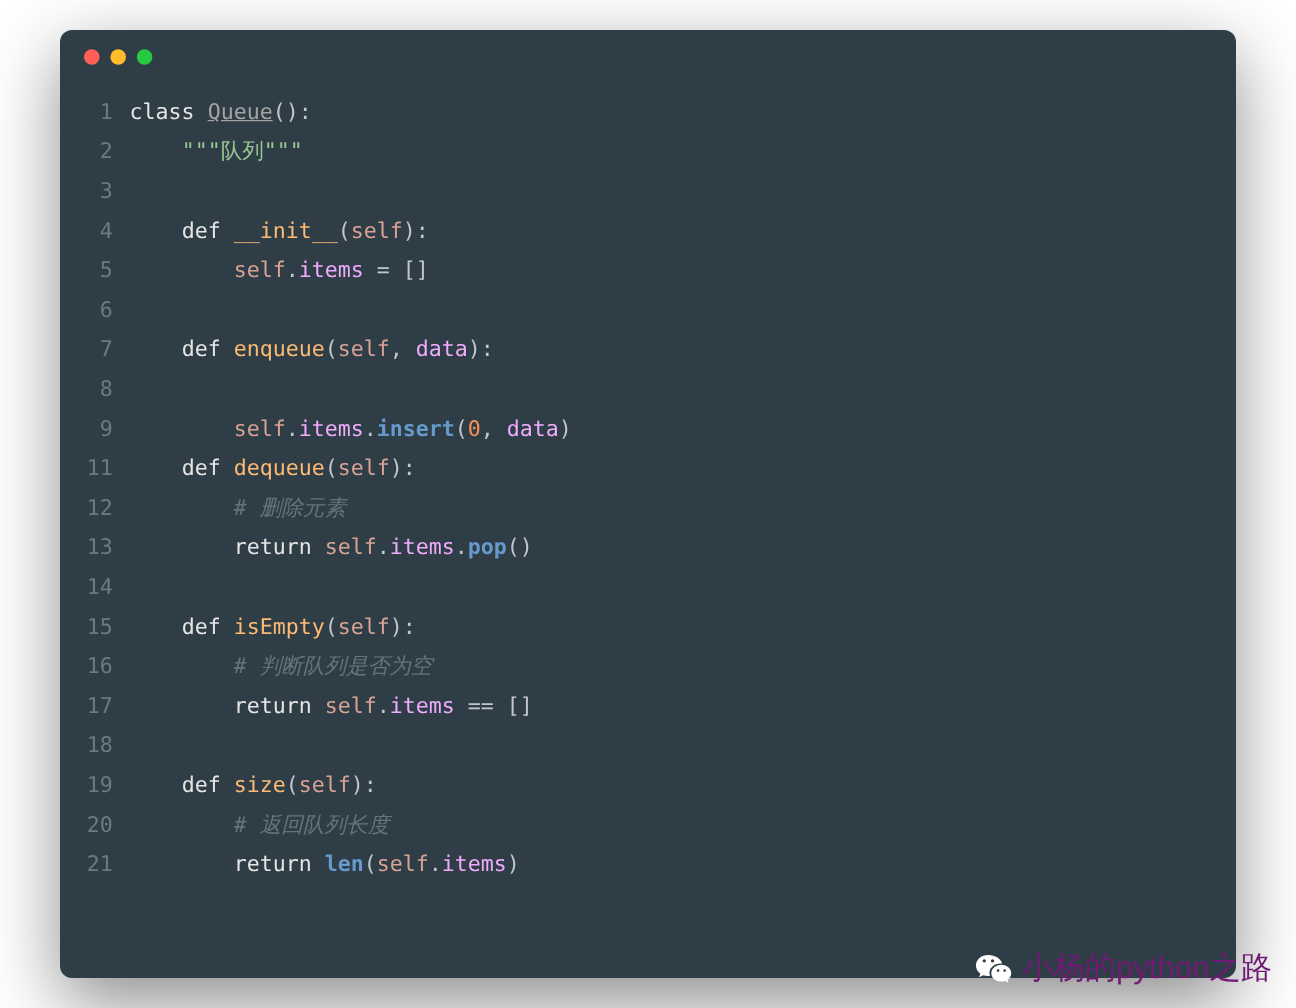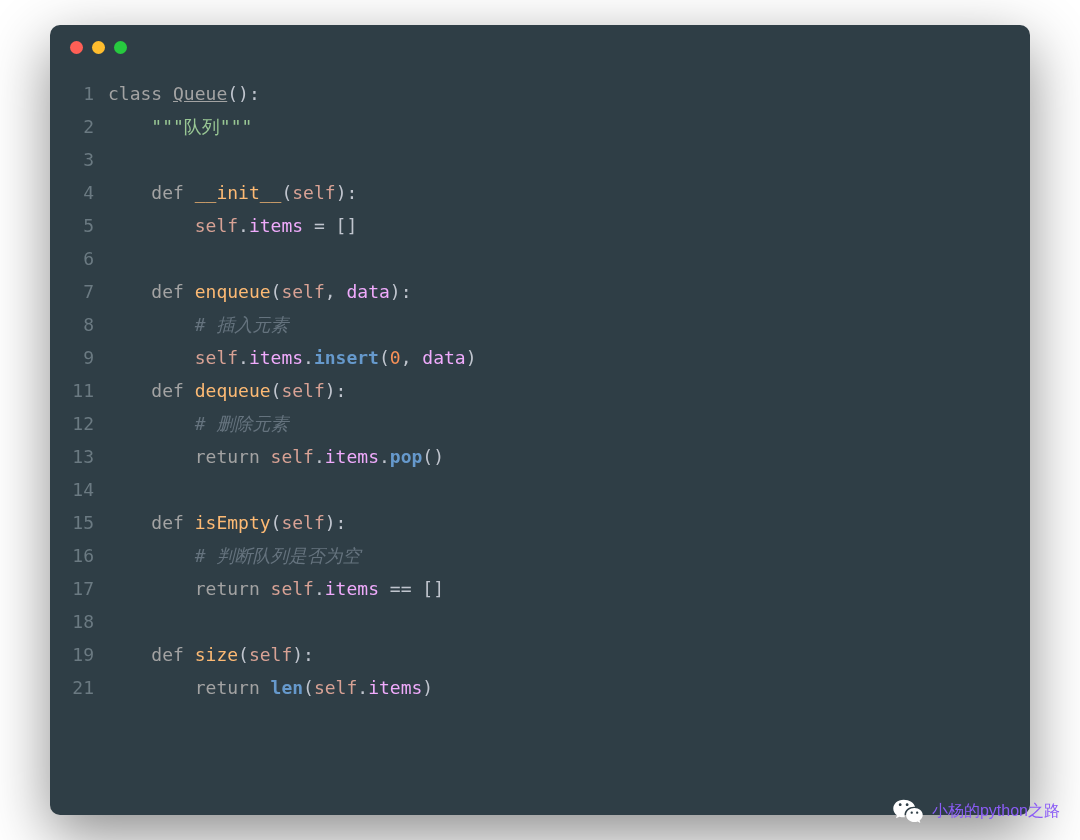--- a/index.html
+++ b/index.html
@@ -47,40 +47,40 @@
   }
   .lineno {
     width: 58px;
     text-align: right;
     padding-right: 14px;
     color: #6b7a82;
     user-select: none;
     flex-shrink: 0;
   }
   .code { color: #c0c5ce; }
-  .tok-kw  { color: #a3a3a3; }
+  .tok-kw  { color: #e5e5e5; }
   .tok-cls { color: #a3a3a3; text-decoration: underline; }
   .tok-fn  { color: #fdba74; }
   .tok-self{ color: #d8a295; }
   .tok-attr{ color: #f0abfc; }
   .tok-meth{ color: #6699cc; font-weight: bold; }
   .tok-num { color: #f99157; }
   .tok-str { color: #99c794; }
   .tok-cmt { color: #65737e; font-style: italic; }
   .tok-op  { color: #c0c5ce; }
   .watermark {
     position: absolute;
     right: 20px;
     bottom: 16px;
     display: flex;
     align-items: center;
     gap: 8px;
-    color: #8b5cf6;
+    color: #701a75;
     font-family: "PingFang SC", "Microsoft YaHei", sans-serif;
-    font-size: 16px;
+    font-size: 26px;
     text-align: right;
   }
   .wx-icon {
     width: 32px;
     height: 26px;
     position: relative;
   }
   .wx-icon svg { width: 32px; height: 26px; fill: #ffffff; }
 </style>
 </head>
@@ -93,31 +93,32 @@
     <div class="dot green"></div>
   </div>
   <div class="code-area" id="code-area">
       <div class="code-line"><span class="lineno">1</span><span class="code"><span class="tok-kw">class</span><span class="tok-op"> </span><span class="tok-cls">Queue</span><span class="tok-op">():</span></span></div>
       <div class="code-line"><span class="lineno">2</span><span class="code"><span class="tok-op">    </span><span class="tok-str">"""队列"""</span></span></div>
       <div class="code-line"><span class="lineno">3</span><span class="code"></span></div>
       <div class="code-line"><span class="lineno">4</span><span class="code"><span class="tok-op">    </span><span class="tok-kw">def</span><span class="tok-op"> </span><span class="tok-fn">__init__</span><span class="tok-op">(</span><span class="tok-self">self</span><span class="tok-op">):</span></span></div>
       <div class="code-line"><span class="lineno">5</span><span class="code"><span class="tok-op">        </span><span class="tok-self">self</span><span class="tok-op">.</span><span class="tok-attr">items</span><span class="tok-op"> = []</span></span></div>
       <div class="code-line"><span class="lineno">6</span><span class="code"></span></div>
       <div class="code-line"><span class="lineno">7</span><span class="code"><span class="tok-op">    </span><span class="tok-kw">def</span><span class="tok-op"> </span><span class="tok-fn">enqueue</span><span class="tok-op">(</span><span class="tok-self">self</span><span class="tok-op">, </span><span class="tok-attr">data</span><span class="tok-op">):</span></span></div>
-      <div class="code-line"><span class="lineno">8</span><span class="code"><span class="tok-op">        </span><span class="tok-cmt"># 插入元素</span></span></div>
+      <div class="code-line"><span class="lineno">8</span></div>
       <div class="code-line"><span class="lineno">9</span><span class="code"><span class="tok-op">        </span><span class="tok-self">self</span><span class="tok-op">.</span><span class="tok-attr">items</span><span class="tok-op">.</span><span class="tok-meth">insert</span><span class="tok-op">(</span><span class="tok-num">0</span><span class="tok-op">, </span><span class="tok-attr">data</span><span class="tok-op">)</span></span></div>
       <div class="code-line"><span class="lineno">11</span><span class="code"><span class="tok-op">    </span><span class="tok-kw">def</span><span class="tok-op"> </span><span class="tok-fn">dequeue</span><span class="tok-op">(</span><span class="tok-self">self</span><span class="tok-op">):</span></span></div>
       <div class="code-line"><span class="lineno">12</span><span class="code"><span class="tok-op">        </span><span class="tok-cmt"># 删除元素</span></span></div>
       <div class="code-line"><span class="lineno">13</span><span class="code"><span class="tok-op">        </span><span class="tok-kw">return</span><span class="tok-op"> </span><span class="tok-self">self</span><span class="tok-op">.</span><span class="tok-attr">items</span><span class="tok-op">.</span><span class="tok-meth">pop</span><span class="tok-op">()</span></span></div>
       <div class="code-line"><span class="lineno">14</span><span class="code"></span></div>
       <div class="code-line"><span class="lineno">15</span><span class="code"><span class="tok-op">    </span><span class="tok-kw">def</span><span class="tok-op"> </span><span class="tok-fn">isEmpty</span><span class="tok-op">(</span><span class="tok-self">self</span><span class="tok-op">):</span></span></div>
       <div class="code-line"><span class="lineno">16</span><span class="code"><span class="tok-op">        </span><span class="tok-cmt"># 判断队列是否为空</span></span></div>
       <div class="code-line"><span class="lineno">17</span><span class="code"><span class="tok-op">        </span><span class="tok-kw">return</span><span class="tok-op"> </span><span class="tok-self">self</span><span class="tok-op">.</span><span class="tok-attr">items</span><span class="tok-op"> == []</span></span></div>
       <div class="code-line"><span class="lineno">18</span><span class="code"></span></div>
       <div class="code-line"><span class="lineno">19</span><span class="code"><span class="tok-op">    </span><span class="tok-kw">def</span><span class="tok-op"> </span><span class="tok-fn">size</span><span class="tok-op">(</span><span class="tok-self">self</span><span class="tok-op">):</span></span></div>
+      <div class="code-line"><span class="lineno">20</span><span class="code"><span class="tok-op">        </span><span class="tok-cmt"># 返回队列长度</span></span></div>
       <div class="code-line"><span class="lineno">21</span><span class="code"><span class="tok-op">        </span><span class="tok-kw">return</span><span class="tok-op"> </span><span class="tok-meth">len</span><span class="tok-op">(</span><span class="tok-self">self</span><span class="tok-op">.</span><span class="tok-attr">items</span><span class="tok-op">)</span></span></div>
     </div>
 </div>
 
 <div class="watermark">
   <span class="wx-icon">
     <svg viewBox="0 0 36 30">
         <path d="M13 2C6 2 1 6.6 1 12.2c0 3.1 1.6 5.9 4.2 7.8l-1 3.5 3.9-2c1.5.5 3.1.8 4.9.8.5 0 1 0 1.5-.1-.3-.9-.5-1.9-.5-2.9 0-5 4.8-9.1 10.8-9.1.5 0 .9 0 1.4.1C25 5.4 19.6 2 13 2zm-4 7.3c-.9 0-1.6-.7-1.6-1.6S8.1 6.1 9 6.1s1.6.7 1.6 1.6S9.9 9.3 9 9.3zm8 0c-.9 0-1.6-.7-1.6-1.6s.7-1.6 1.6-1.6 1.6.7 1.6 1.6-.7 1.6-1.6 1.6zM35 19.6c0-4.5-4.3-8.1-9.6-8.1s-9.6 3.6-9.6 8.1 4.3 8.1 9.6 8.1c1.3 0 2.6-.2 3.7-.6l3.2 1.7-.9-2.9c2.2-1.5 3.6-3.9 3.6-6.3zm-12.7-1.3c-.7 0-1.3-.6-1.3-1.3s.6-1.3 1.3-1.3 1.3.6 1.3 1.3-.6 1.3-1.3 1.3zm6.3 0c-.7 0-1.3-.6-1.3-1.3s.6-1.3 1.3-1.3 1.3.6 1.3 1.3-.6 1.3-1.3 1.3z"></path>
       </svg>
   </span>

